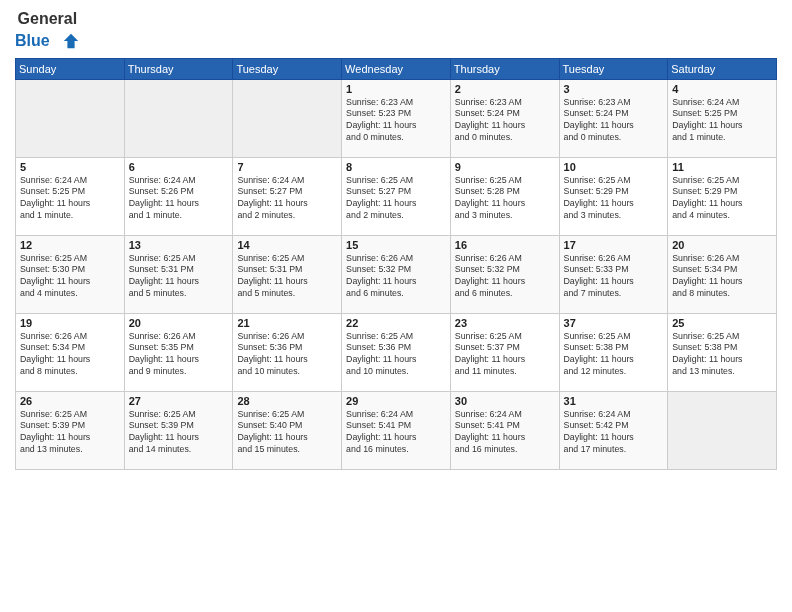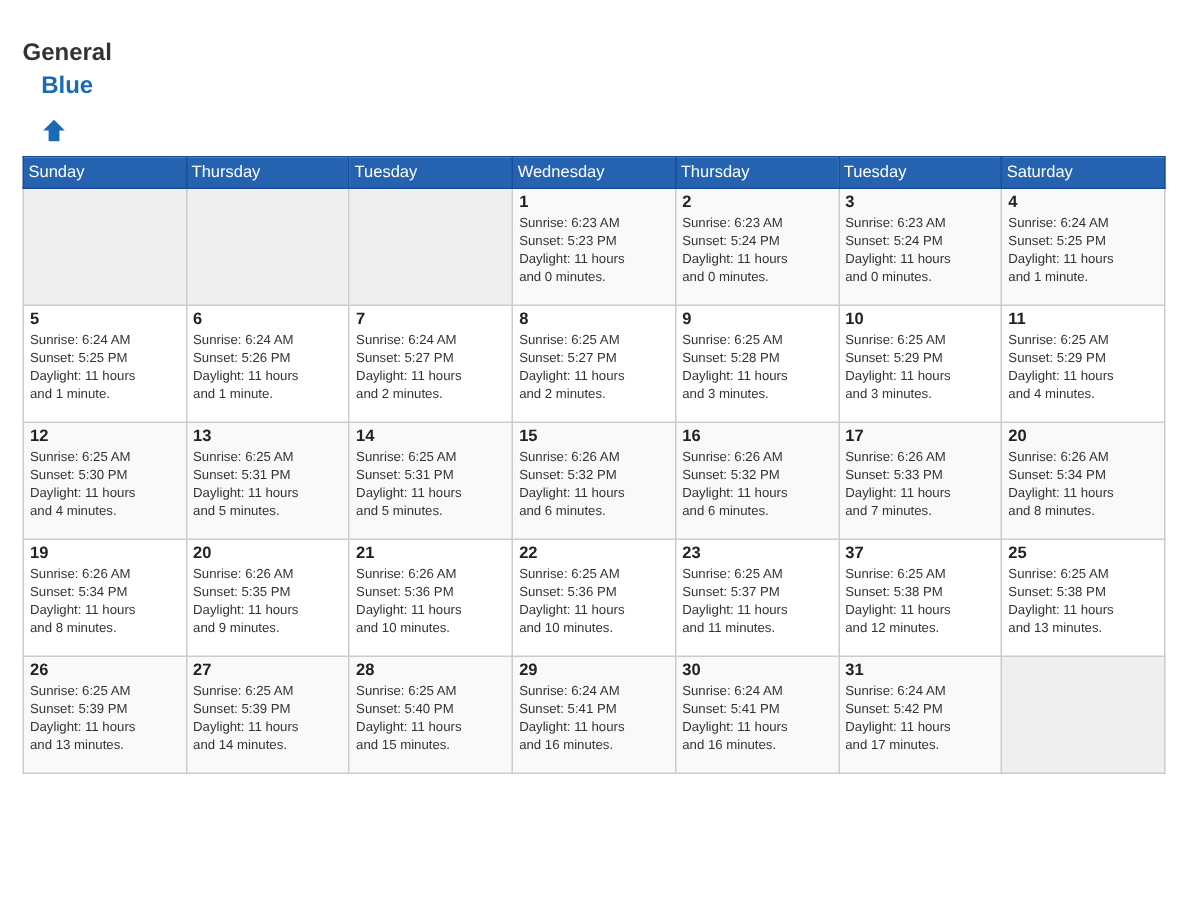--- a/index.html
+++ b/index.html
@@ -6,21 +6,21 @@
     body {
       width: 792px;
       height: 612px;
       font-family: Arial, sans-serif;
       background: #fff;
       overflow: hidden;
     }
     .page {
       width: 792px;
       height: 576px;
-      padding: 27px 15px;
+      padding: 10px 15px;
     }
     .header {
       display: flex;
       justify-content: space-between;
       align-items: flex-start;
       margin-bottom: 8px;
     }
     .logo {
       display: flex;
       align-items: center;
@@ -90,21 +90,21 @@
       background: #efefef !important;
     }
   </style>
 </head>
 <body>
 
 <div class="page">
   <div class="header">
     <div class="logo" style="display: flex; flex-direction: column; line-height: 1.1;">
         <span style="font-size: 16px; font-weight: bold; color: rgb(51, 51, 51);">General</span>
-        <div style="display: flex; gap: 12px; flex-direction: column;">
+        <div style="display: flex; gap: 12px;">
           <span style="font-size: 16px; font-weight: bold; color: rgb(26, 107, 181);">Blue</span>
           <svg width="18" height="18" viewBox="0 0 20 20">
             <polygon points="10,2 18,10 14,10 14,18 6,18 6,10 2,10" fill="#1a6bb5"></polygon>
           </svg>
         </div>
       </div>
     <div class="title-block">
       <div class="month-title"></div>
       <div class="subtitle"></div>
     </div>

